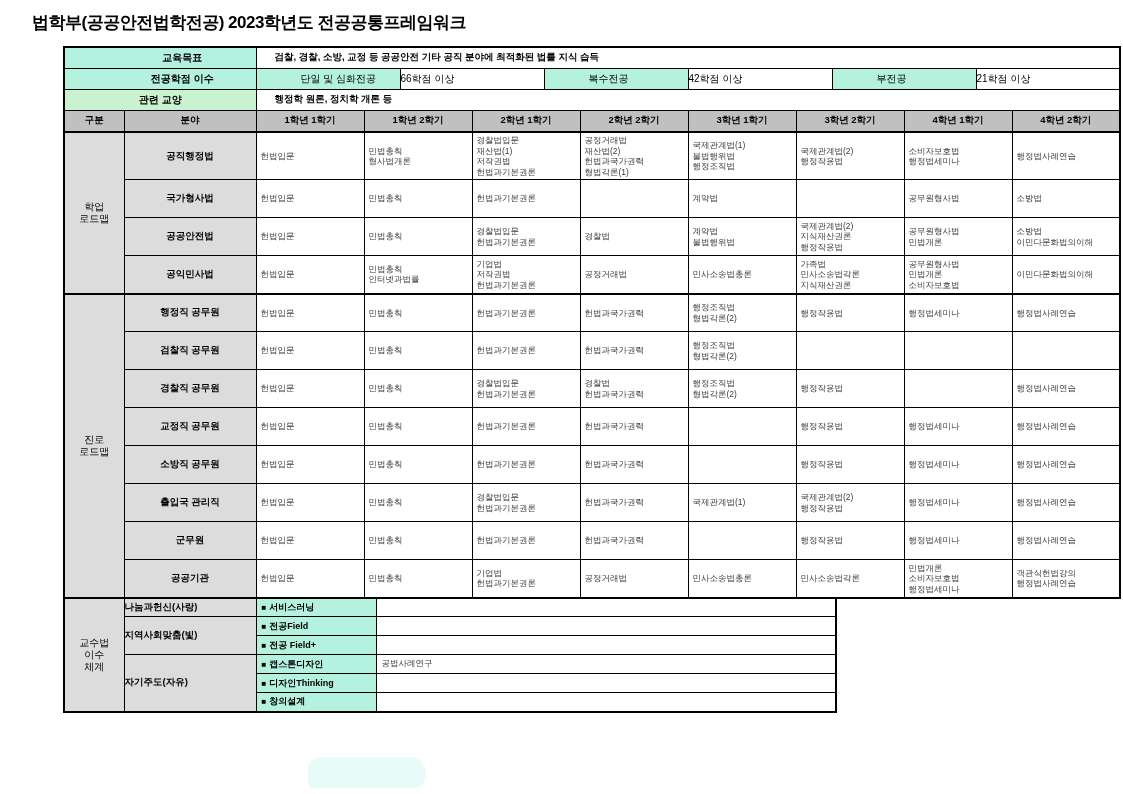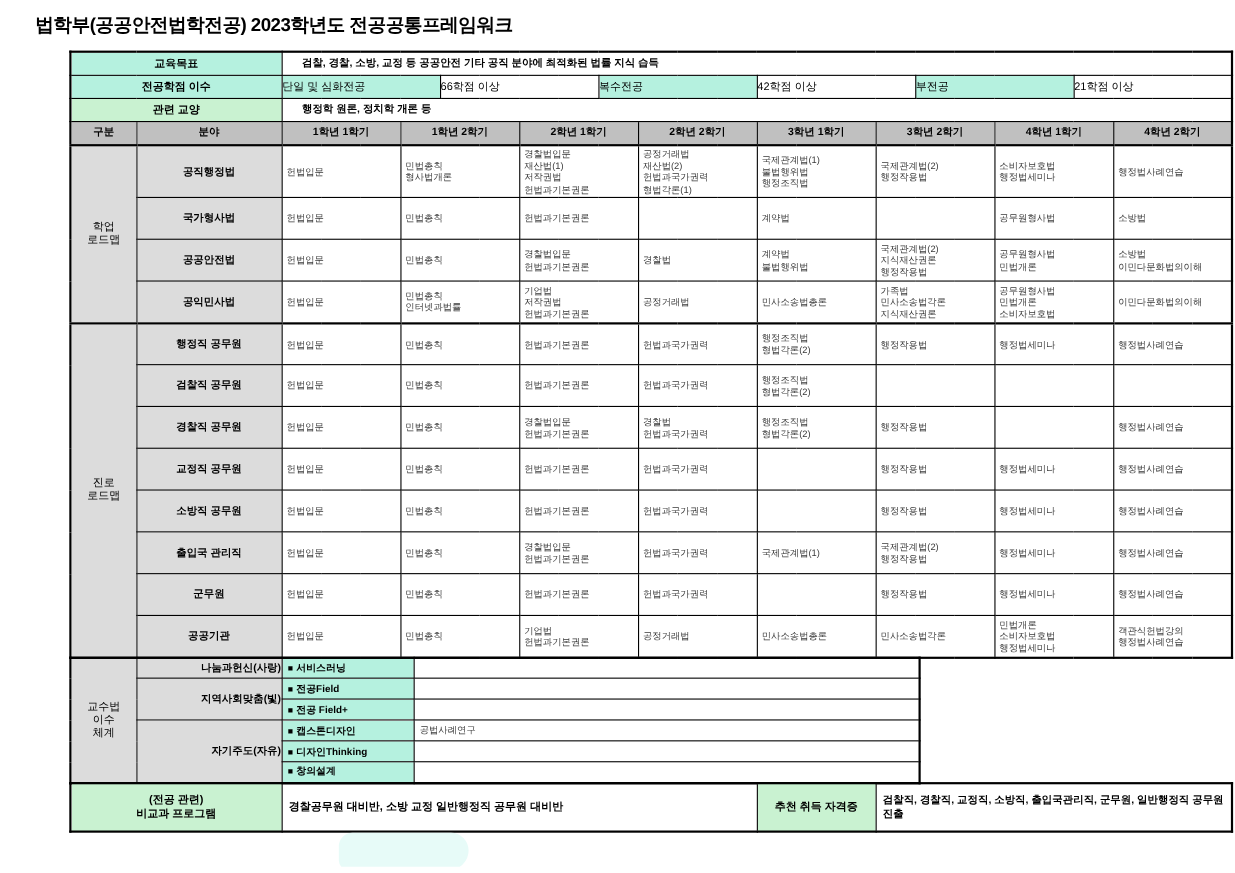--- a/index.html
+++ b/index.html
@@ -8,35 +8,35 @@
     --header-gray:#c0c0c0;
     --label-gray:#dcdcdc;
   }
   *{box-sizing:border-box;}
   body{margin:0;background:#ffffff;font-family:"Liberation Sans","DejaVu Sans",sans-serif;color:#000;}
   .page{position:relative;width:1123px;height:788px;background:#fff;overflow:hidden;}
   .title{position:absolute;left:32px;top:11px;font-size:17px;font-weight:bold;letter-spacing:-0.5px;}
   .tables{position:absolute;left:63px;top:46px;}
   table{border-collapse:collapse;table-layout:fixed;border:2px solid #000;}
   td{border:1px solid #000;overflow:hidden;padding:0;vertical-align:middle;}
-  .cyan{background:var(--cyan);}
+  .cyan{background:var(--cyan);padding-left:44px;}
   .greenbg{background:var(--green);}
   .info-row{height:21px;}
   .info-label{font-weight:bold;text-align:center;font-size:10px;}
   .info-value{font-weight:bold;text-align:left;font-size:9.5px;padding:1px 18px;}
   .credit-cell{font-weight:normal;text-align:left;font-size:10px;}
   .col-head td{background:var(--header-gray);font-weight:bold;text-align:center;font-size:9.5px;height:22px;}
   .sec-label{background:var(--label-gray);font-weight:normal;text-align:center;font-size:10px;white-space:pre-line;line-height:12px;}
   .field-label{background:var(--label-gray);font-weight:bold;text-align:center;font-size:9.5px;}
   .course-cell{font-size:8.5px;color:#3a3a3a;text-align:left;vertical-align:middle;padding:2px 4px;white-space:pre-line;line-height:10.5px;}
   .roadmap-row{height:38px;}
   tr.sec-start td{border-top:2px solid #000;}
   .teach{margin-top:-2px;}
   .teach td{height:19px;}
-  .group-label{background:var(--label-gray);font-weight:bold;font-size:9.5px;text-align:right;}
+  .group-label{background:var(--label-gray);font-weight:bold;font-size:9.5px;text-align:left;}
   .item-cell{background:var(--cyan);font-weight:bold;font-size:9px;text-align:left;padding:1px 5px;}
   .item-cell .bullet{font-size:8px;margin-right:3px;}
   .note-cell{font-size:8.5px;color:#3a3a3a;padding:1px 5px;text-align:left;}
   .bottom{margin-top:-2px;}
   .bottom td{height:44px;}
   .bottom-label{background:var(--green);font-weight:bold;font-size:10px;text-align:center;white-space:pre-line;line-height:13px;}
   .bottom-value{font-weight:bold;font-size:10px;padding:2px 6px;text-align:left;line-height:13px;}
   .bottom-value.small{font-size:9.5px;}
   .smudge{position:absolute;left:308px;top:757px;width:118px;height:34px;background:#e7fbf8;border-radius:14px 18px 20px 10px;}
 </style>
@@ -317,34 +317,17 @@
         <td class="item-cell"><span class="bullet">■</span><span>디자인Thinking</span></td>
         <td class="note-cell"></td>
       </tr>
       <tr>
         <td class="item-cell"><span class="bullet">■</span><span>창의설계</span></td>
         <td class="note-cell"></td>
       </tr>
     </tbody>
       </table>
 
-    <table class="bottom">
-      <colgroup>
-        <col style="width:192px">
-          <col style="width:432px">
-          <col style="width:108px">
-          <col style="width:324px">
-      </colgroup>
-      <tbody>
-          <tr>
-        <td class="bottom-label">(전공 관련)
-비교과 프로그램</td>
-        <td class="bottom-value">경찰공무원 대비반, 소방 교정 일반행정직 공무원 대비반</td>
-        <td class="bottom-label">추천 취득 자격증</td>
-        <td class="bottom-value small">검찰직, 경찰직, 교정직, 소방직, 출입국관리직, 군무원, 일반행정직 공무원 진출</td>
-      </tr>
-    </tbody>
-      </table>
 
   </div>
 
   <div class="smudge"></div>
 </div>
 
 </body></html>

